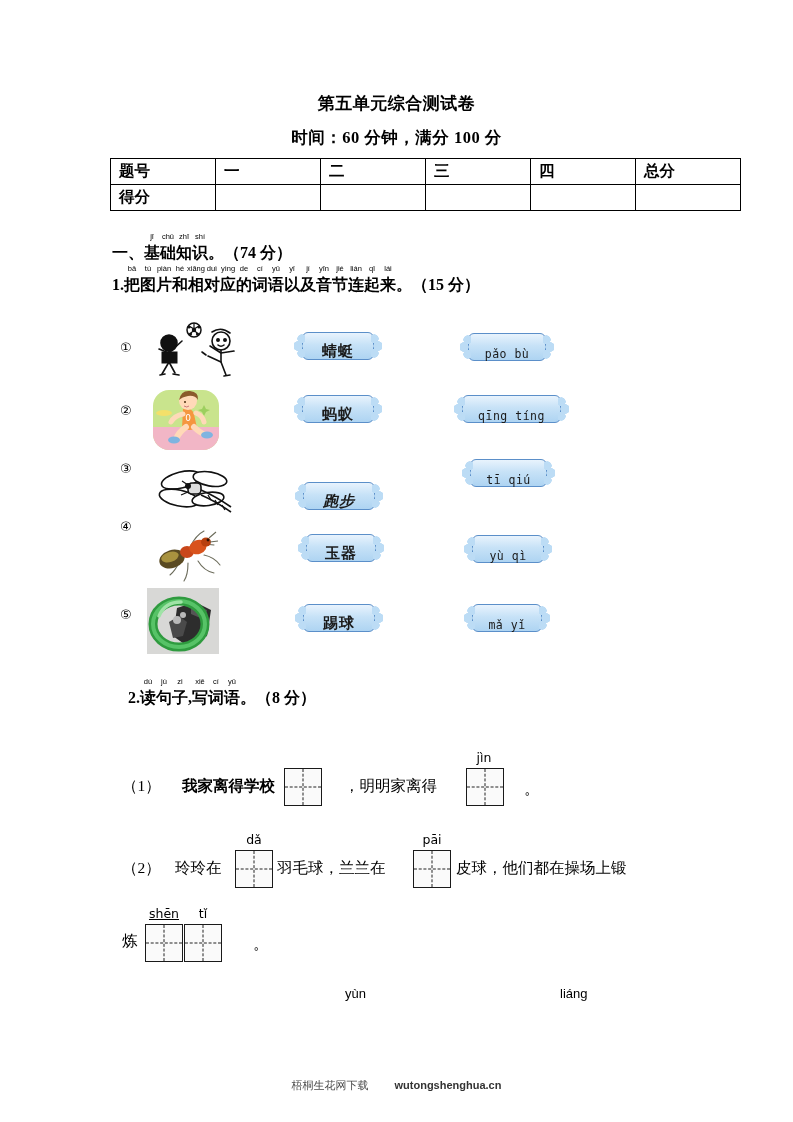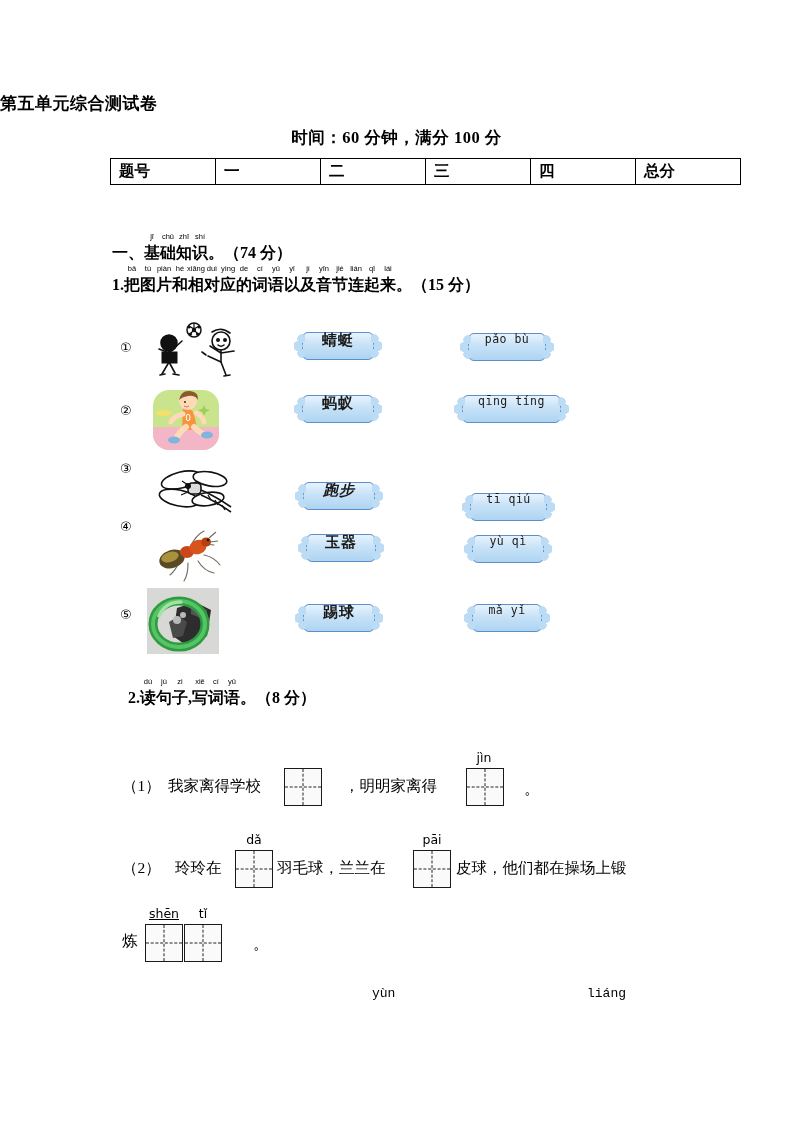--- a/index.html
+++ b/index.html
@@ -20,20 +20,21 @@
     left: 0; top: 0;
     width: 793px;
     height: 1122px;
   }
 
   
   .doc-title {
     position: absolute;
     left: 0; top: 92px;
     width: 793px;
+    text-align: center;
     font-size: 17px;
     font-weight: bold;
     letter-spacing: 0.5px;
   }
   .doc-subtitle {
     position: absolute;
     left: 0; top: 127px;
     width: 793px;
     text-align: center;
     font-size: 16.5px;
@@ -109,21 +110,21 @@
   .pic { position: absolute; }
 
   
   .card {
     position: absolute;
     height: 28px;
     border: 1px solid #5b8fc9;
     border-radius: 6px;
     background: linear-gradient(to bottom, #e8f3fd 0%, #c7e2f7 45%, #aed4f2 100%);
     display: flex;
-    align-items: flex-start;
+    align-items: flex-end;
     justify-content: center;
     box-sizing: border-box;
   }
   .card .card-text {
     font-size: 15px;
     font-weight: bold;
     color: #1a1a1a;
     letter-spacing: 1px;
     line-height: 1;
   }
@@ -187,25 +188,24 @@
   .box-py {
     position: absolute;
     font-family: "DejaVu Sans", sans-serif;
     font-size: 12.5px;
     text-align: center;
     line-height: 1;
     white-space: nowrap;
   }
   .loose-py {
     position: absolute;
-    font-family: Liberation Mono, monospace;
+    font-family: Liberation Sans, sans-serif;
     font-size: 13px;
     line-height: 1;
     white-space: nowrap;
-    margin-left: 27px;
   }
 
   
   .footer {
     position: absolute;
     left: 0; top: 1078px;
     width: 793px;
     text-align: center;
     font-size: 11px;
     color: #4a4a4a;
@@ -229,20 +229,28 @@
 
   <table class="score-table">
     <tbody>
         <tr>
       <td class="col-label">题号</td>
       <td class="col-num">一</td>
       <td class="col-num">二</td>
       <td class="col-num">三</td>
       <td class="col-num">四</td>
       <td class="col-total">总分</td>
+    </tr>
+    <tr>
+      <td class="col-label">得分</td>
+      <td></td>
+      <td></td>
+      <td></td>
+      <td></td>
+      <td></td>
     </tr>
   </tbody>
     </table>
 
   <div class="sec-head s1"><span class="plain">一、</span><span class="rb"><span class="py">jī</span><span>基</span></span><span class="rb"><span class="py">chǔ</span><span>础</span></span><span class="rb"><span class="py">zhī</span><span>知</span></span><span class="rb"><span class="py">shí</span><span>识</span></span><span class="plain">。（74 分）</span></div>
 
   <div class="q-head q1"><span class="plain">1.</span><span id="q1-ruby"><span class="rb"><span class="py">bǎ</span><span>把</span></span><span class="rb"><span class="py">tú</span><span>图</span></span><span class="rb"><span class="py">piàn</span><span>片</span></span><span class="rb"><span class="py">hé</span><span>和</span></span><span class="rb"><span class="py">xiāng</span><span>相</span></span><span class="rb"><span class="py">duì</span><span>对</span></span><span class="rb"><span class="py">yìng</span><span>应</span></span><span class="rb"><span class="py">de</span><span>的</span></span><span class="rb"><span class="py">cí</span><span>词</span></span><span class="rb"><span class="py">yǔ</span><span>语</span></span><span class="rb"><span class="py">yǐ</span><span>以</span></span><span class="rb"><span class="py">jí</span><span>及</span></span><span class="rb"><span class="py">yīn</span><span>音</span></span><span class="rb"><span class="py">jié</span><span>节</span></span><span class="rb"><span class="py">lián</span><span>连</span></span><span class="rb"><span class="py">qǐ</span><span>起</span></span><span class="rb"><span class="py">lái</span><span>来</span></span></span><span class="plain">。（15 分）</span></div>
 
   <div class="match-area">
 
@@ -384,35 +392,35 @@
     <div class="card" style="left:303px; top:604px; width:72px;">
         <span class="card-text">踢球</span>
       </div>
 
     <div class="card py-card" style="left:468px; top:333px; width:78px;">
         <span class="card-text">pǎo bù</span>
       </div>
     <div class="card py-card" style="left:462px; top:395px; width:99px;">
         <span class="card-text">qīng tíng</span>
       </div>
-    <div class="card py-card" style="left:470px; top:493px; width:77px;">
+    <div class="card py-card" style="left:470px; top:459px; width:77px;">
         <span class="card-text">tī qiú</span>
       </div>
     <div class="card py-card" style="left:472px; top:535px; width:72px;">
         <span class="card-text">yù qì</span>
       </div>
     <div class="card py-card" style="left:472px; top:604px; width:70px;">
         <span class="card-text">mǎ yǐ</span>
       </div>
   </div>
 
   <div class="q-head q2"><span class="plain">2.</span><span id="q2-ruby"><span class="rb"><span class="py">dú</span><span>读</span></span><span class="rb"><span class="py">jù</span><span>句</span></span><span class="rb"><span class="py">zi</span><span>子</span></span><span class="rb"><span class="py"></span><span>,</span></span><span class="rb"><span class="py">xiě</span><span>写</span></span><span class="rb"><span class="py">cí</span><span>词</span></span><span class="rb"><span class="py">yǔ</span><span>语</span></span></span><span class="plain">。（8 分）</span></div>
 
   <div class="sent" style="left:122px; top:778px;">（1）</div>
-  <div class="sent" style="left:168px; top:778px;">我家离得学校</div>
+  <div class="sent" style="left:182px; top:778px;font-weight:bold;">我家离得学校</div>
   <div class="box-py" style="left:282px; top:752px; width:42px;margin-top:40px;">yuǎn</div>
   <div class="tzg" style="left:284px; top:768px;"></div>
   <div class="sent" style="left:344px; top:778px;text-align:center;">，明明家离得</div>
   <div class="box-py" style="left:463px; top:752px; width:42px;">jìn</div>
   <div class="tzg" style="left:466px; top:768px;"></div>
   <div class="sent" style="left:524px; top:781px;">。</div>
 
   <div class="sent" style="left:122px; top:860px;">（2）</div>
   <div class="sent" style="left:175px; top:860px;">玲玲在</div>
   <div class="box-py" style="left:233px; top:834px; width:42px;">dǎ</div>
@@ -425,14 +433,17 @@
   <div class="sent" style="left:122px; top:933px;">炼</div>
   <div class="box-py" style="left:143px; top:908px; width:42px;text-decoration:underline;">shēn</div>
   <div class="tzg" style="left:145px; top:924px;"></div>
   <div class="box-py" style="left:182px; top:908px; width:42px;">tǐ</div>
   <div class="tzg" style="left:184px; top:924px;"></div>
   <div class="sent" style="left:253px; top:936px;">。</div>
 
   <div class="loose-py" style="left:345px; top:987px;">yùn</div>
   <div class="loose-py" style="left:560px; top:987px;">liáng</div>
 
+  <div class="footer">
+    <span>梧桐生花网下载</span><span class="site">wutongshenghua.cn</span>
+  </div>
 
 </div>
 
 </body></html>

